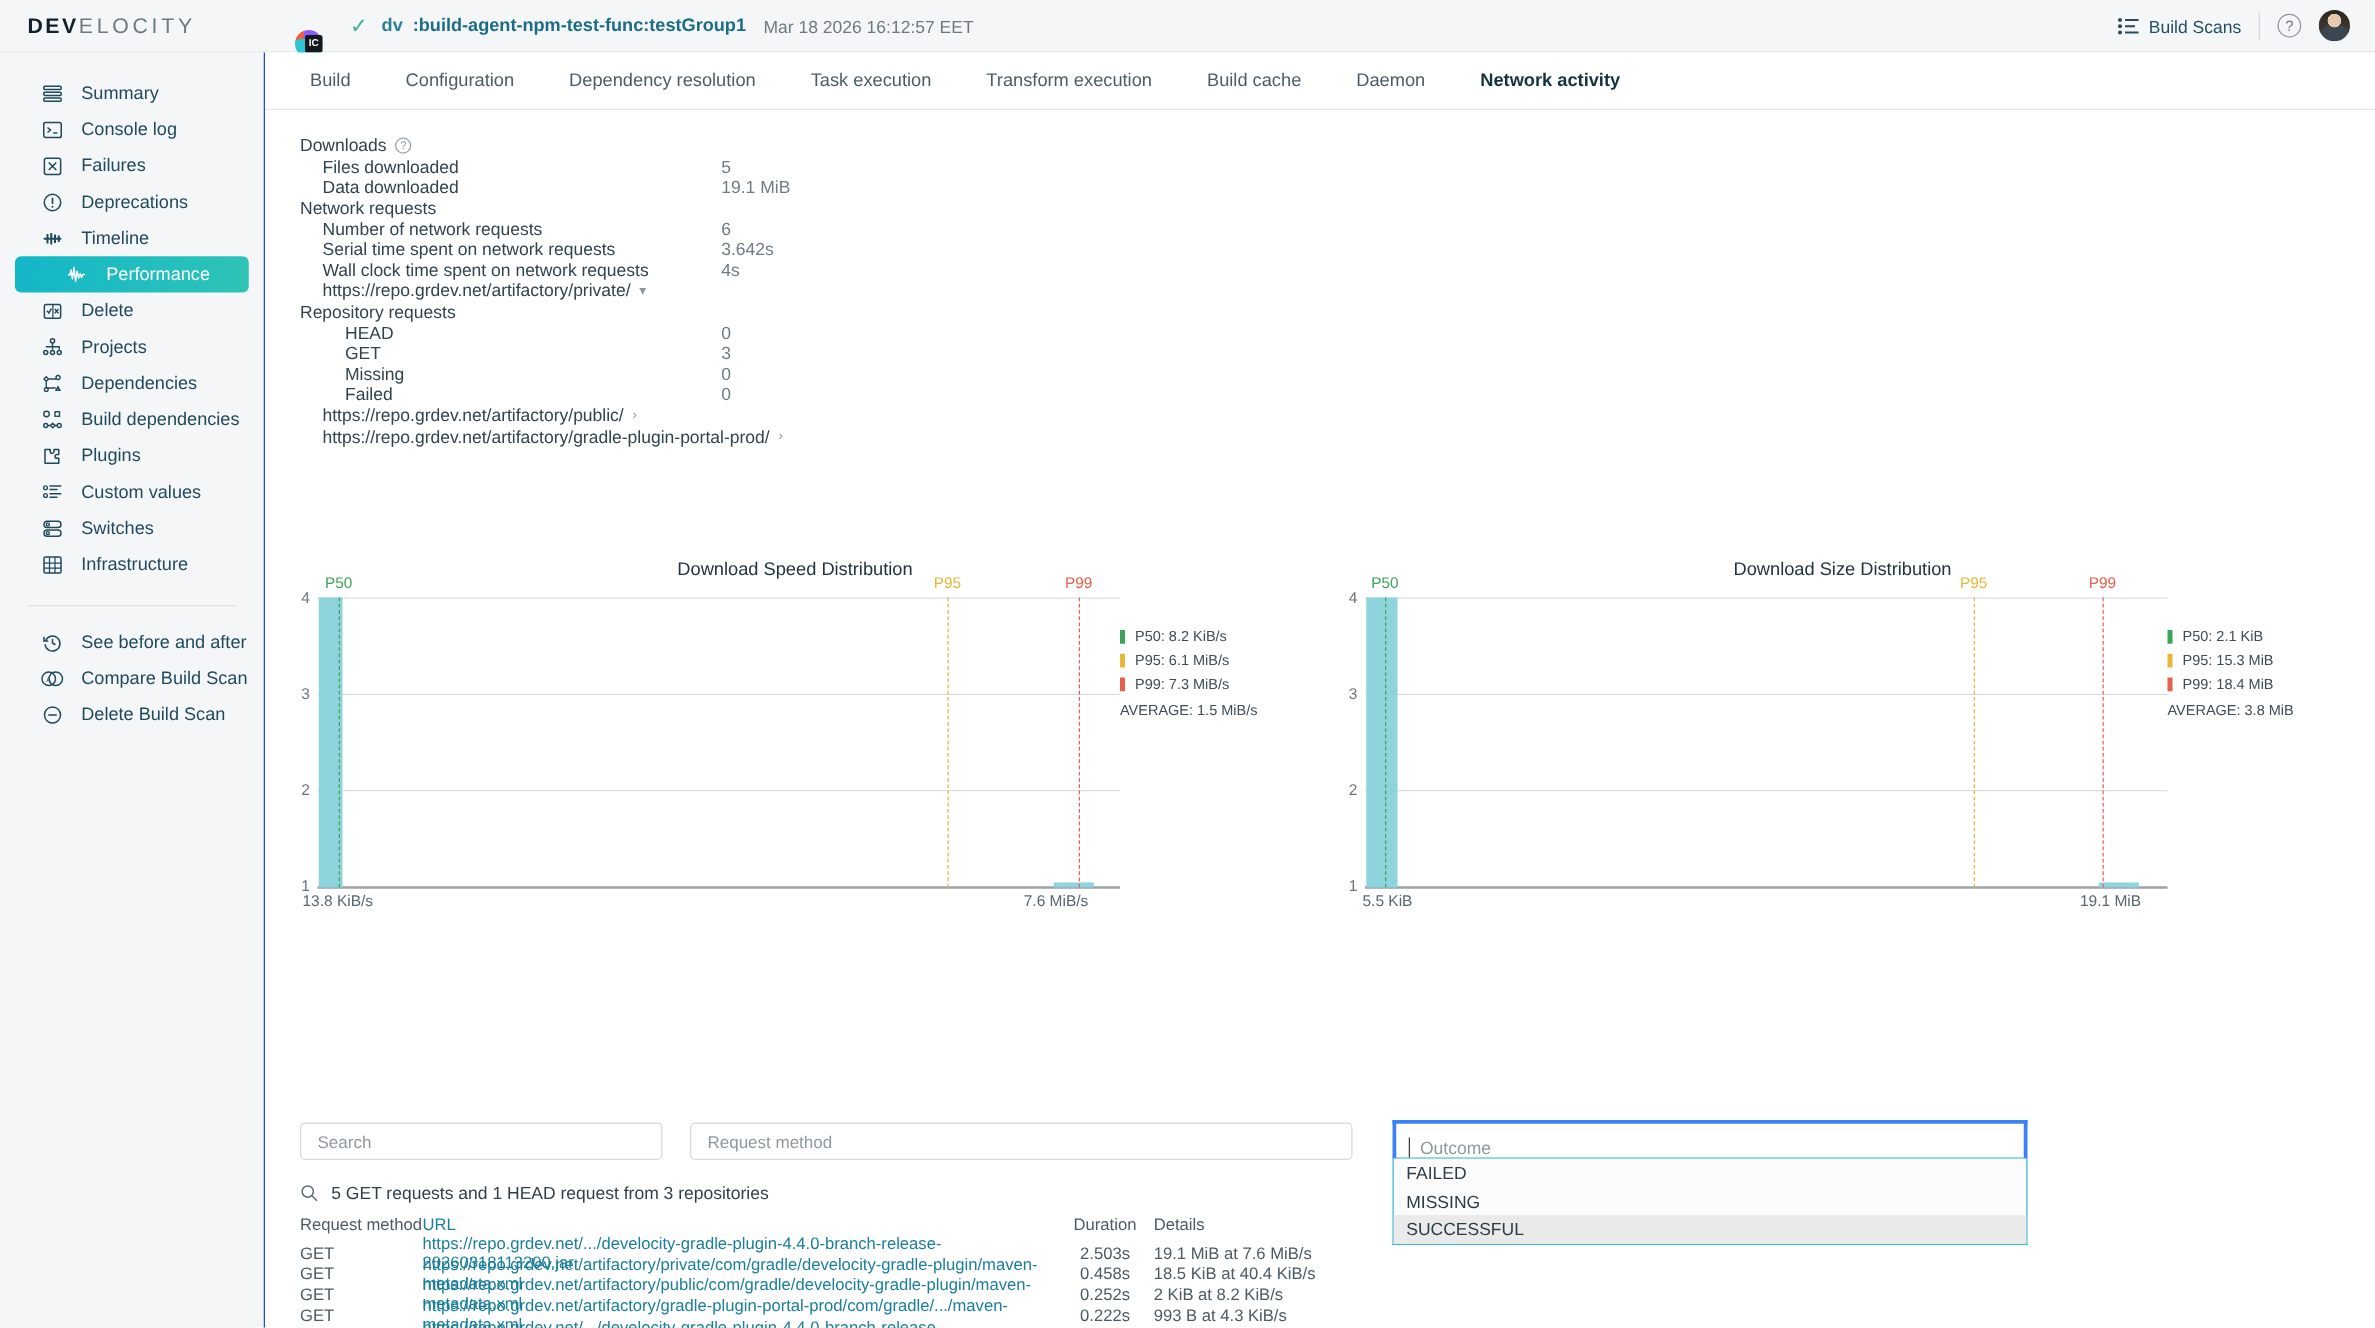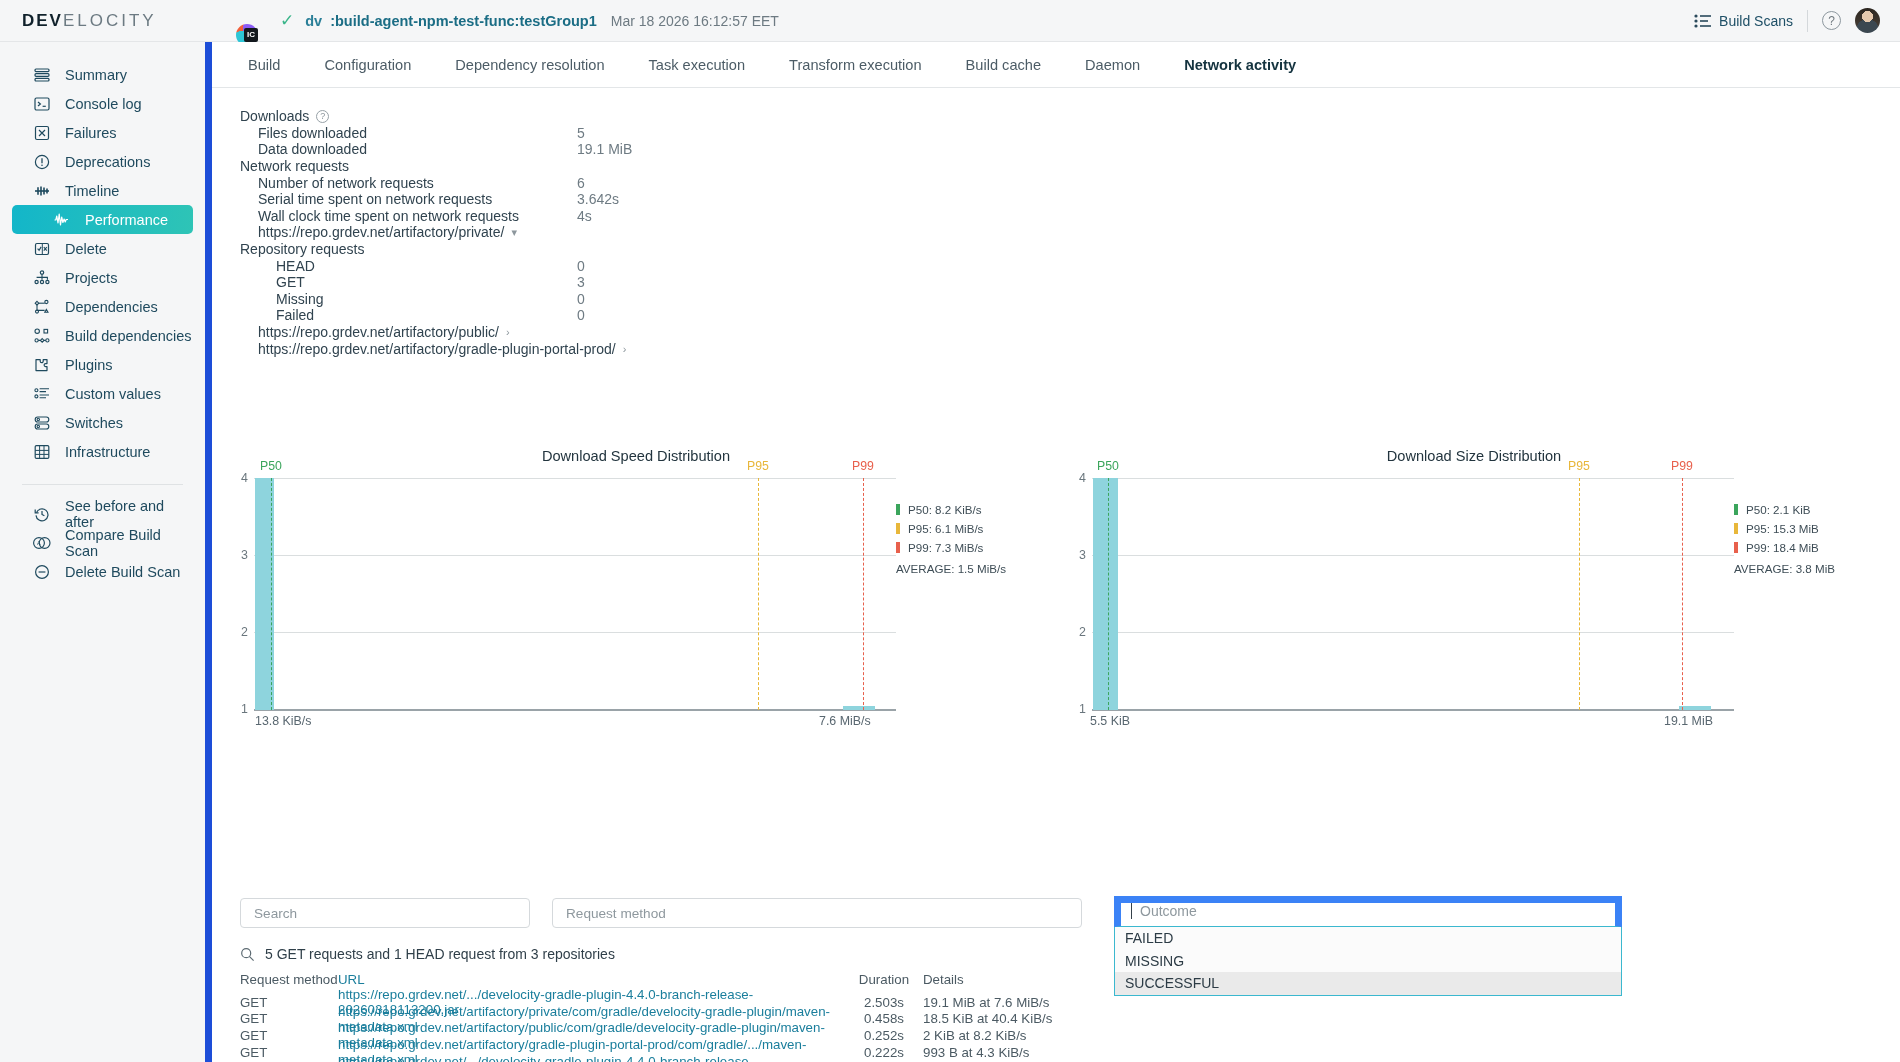--- a/index.html
+++ b/index.html
@@ -53,21 +53,21 @@
   .avatar {
     width: 25px; height: 25px; border-radius: 50%;
     background: radial-gradient(circle at 50% 34%, #e6c9ae 0 26%, transparent 27%),
                 radial-gradient(circle at 50% 90%, #3b4750 0 44%, transparent 45%),
                 linear-gradient(#2c2620, #4b423a);
   }
 
   
   .sidebar {
     position: absolute; top: 42px; left: 0; width: 212px; height: 1020px;
-    background: #f5f6f7; border-right: 7px solid #1d4ed8;
+    background: #f5f6f7; border-right: 1px solid #1d4ed8;
     padding-top: 18px;
   }
   .nav-item {
     height: 29px; display: flex; align-items: center; gap: 13px;
     padding-left: 20px; margin: 0 12px 0 12px; border-radius: 5px;
     color: #1f4a5e; font-size: 14.5px; cursor: pointer;
   }
   .nav-item .ico { width: 20px; height: 20px; display:flex; align-items:center; justify-content:center; flex: 0 0 20px;}
   .nav-item.active {
     background: linear-gradient(95deg, #13b6c9, #2ec4b6);
@@ -123,22 +123,22 @@
   .fld {
     position: absolute; height: 30px; border: 1px solid #d5d9dc; border-radius: 4px;
     background: #fff; font-size: 13.6px; color: #8e989e; display: flex; align-items: center;
     padding-left: 13px;
   }
   .fld.search { left: 28px; width: 290px; top: 2px; }
   .fld.method { left: 340px; width: 530px; top: 2px; }
 
   .outcome-wrap { position: absolute; left: 902px; top: 0px; width: 508px; }
   .outcome-field {
-    height: 31px; border: 7px solid #3b82f6; border-bottom: 1px solid #3bb8cf;
-    background: #fff; display: flex; align-items: flex-start; padding-left: 10px;
+    height: 31px; border: 3px solid #3b82f6; border-bottom: 1px solid #3bb8cf;
+    background: #fff; display: flex; align-items: flex-end; padding-left: 10px;
     font-size: 14px; color: #8e989e;
   }
   .caret { width: 1px; height: 16px; background: #35414a; margin-right: 8px; }
   .outcome-list { border: 1px solid #3bb8cf; border-top: none; background: #fbfbfb; }
   .opt { height: 22.5px; display:flex; align-items:center; padding-left: 10px;
          font-size: 14px; color: #2c3b45; cursor: pointer;}
   .opt.hl { background: #eaeaea; }
 
   
   .result-head { position: absolute; top: 858px; left: 28px; display:flex; align-items:center; gap: 10px;
@@ -478,21 +478,21 @@
           <div class="bar" style="left:617px; top:228px; width:32px; height:4px;"></div>
 
           <div class="pline" style="left:45px; top:0px; height:232px; border-color:#3ba55c;"></div>
           <div class="pline" style="left:532px; top:0px; height:232px; border-color:#e8b73a;"></div>
           <div class="pline" style="left:637px; top:0px; height:232px; border-color:#e8604c;"></div>
 
           <div class="plabel" style="left:45px; top:-19px; color:#3ba55c;">P50</div>
           <div class="plabel" style="left:532px; top:-19px; color:#e8b73a;">P95</div>
           <div class="plabel" style="left:637px; top:-19px; color:#e8604c;">P99</div>
 
-          <div class="xtick" style="left:29px; top:236px;">13.8 KiB/s</div>
+          <div class="xtick" style="left:16px; top:236px;">13.8 KiB/s</div>
           <div class="xtick" style="left:593px; top:236px;">7.6 MiB/s</div>
 
           <div class="legend">
             <div class="lrow">
               <span class="lswatch" style="background:#3ba55c;"></span>
               <span>P50: 8.2 KiB/s</span>
             </div>
             <div class="lrow">
               <span class="lswatch" style="background:#e8b73a;"></span>
               <span>P95: 6.1 MiB/s</span>

